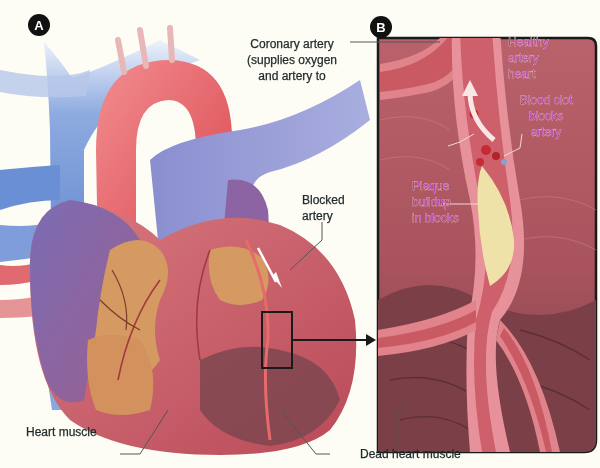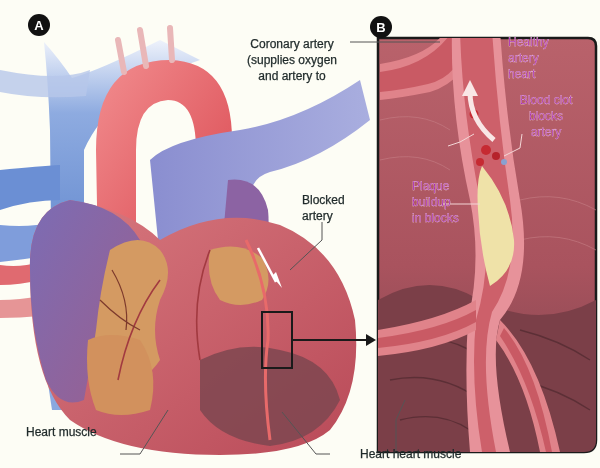--- a/index.html
+++ b/index.html
@@ -170,21 +170,21 @@
   
   <div class="label" style="left:302px;top:192px;">
     <div>Blocked</div>
     <div>artery</div>
   </div>
 
   
   <div class="label" style="left:26px;top:424px;">Heart muscle</div>
 
   
-  <div class="label" style="left:360px;top:446px;">Heart heart muscle</div>
+  <div class="label" style="left:360px;top:446px;">Dead heart muscle</div>
 
   
   <div class="label light" style="left:508px;top:34px;width:64px;text-align:left;">
     <div>Healthy</div>
     <div>artery</div>
     <div>heart</div>
   </div>
 
   <div class="label light" style="left:508px;top:92px;width:76px;">
     <div>Blood clot</div>

